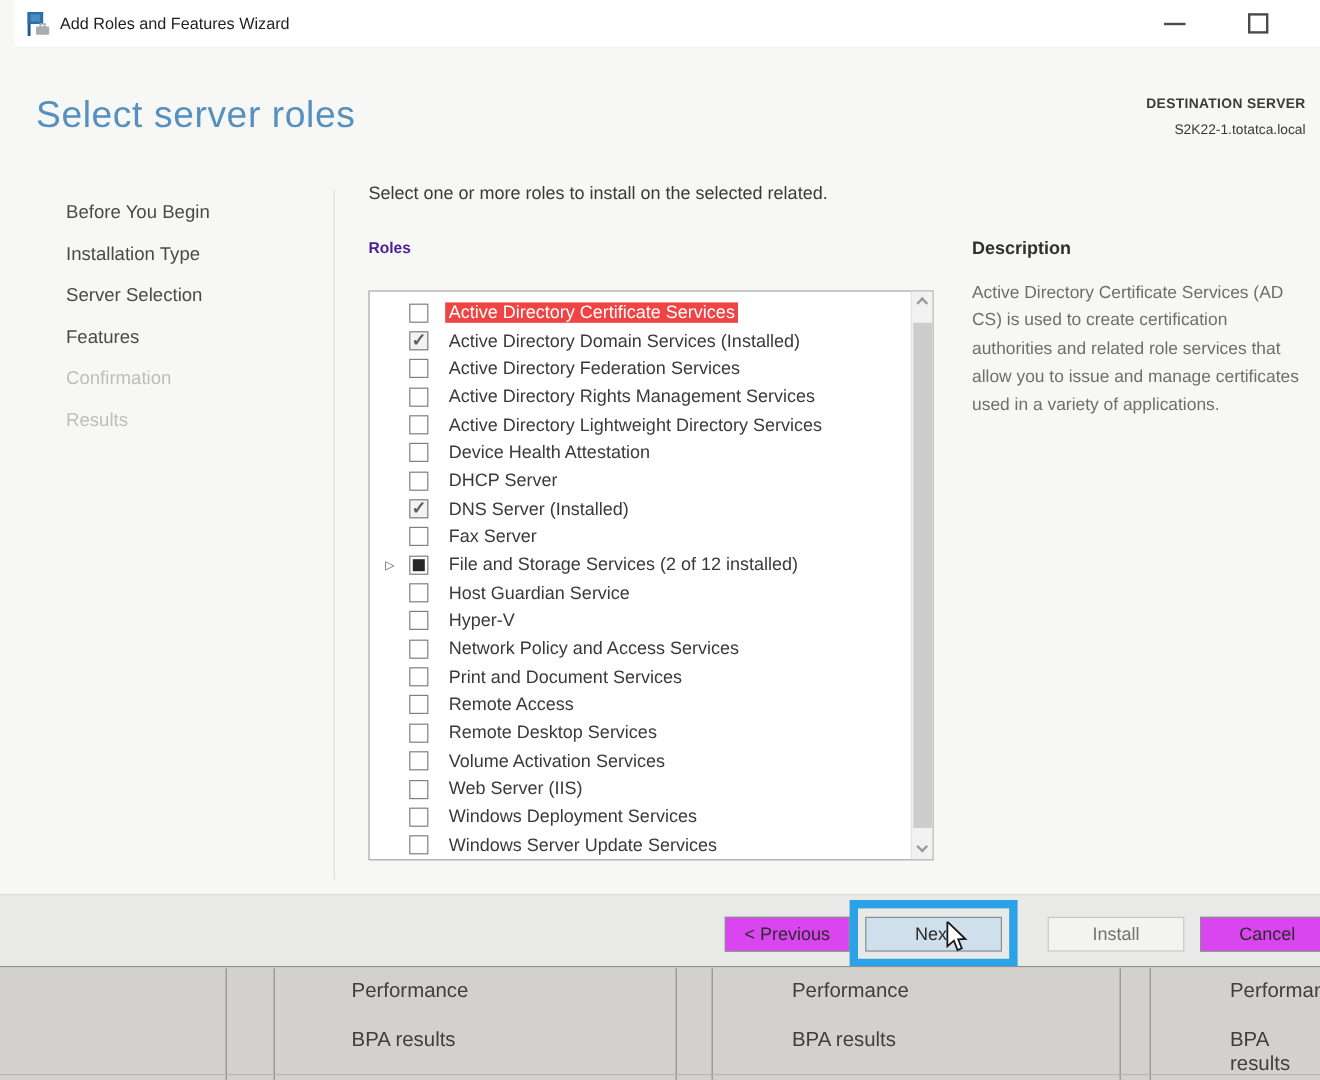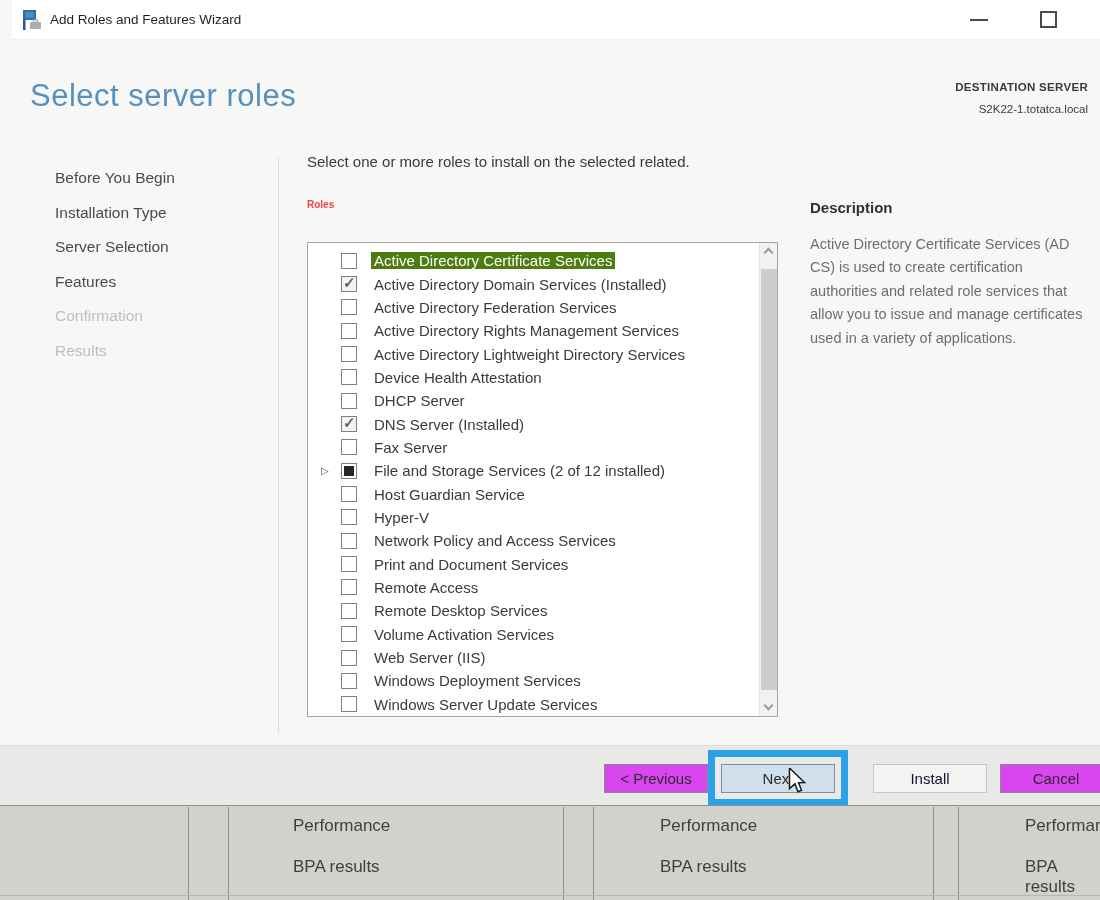--- a/index.html
+++ b/index.html
@@ -48,35 +48,35 @@
   .nav-item {
     height:34.5px; display:flex; align-items:center; padding-left:28px;
     font-size:15.5px; color:#4a4a4a; cursor:default;
   }
   .nav-item.selected { background:#1878c4; color:#ffffff; }
   .nav-item.disabled { color:#bdbdbd; }
   .sidebar-divider { position:absolute; left:278px; top:158px; width:1px; height:575px; background:#dcdcdc; }
 
   
   .instruction { position:absolute; left:307px; top:153px; width:480px; font-size:15px; color:#3a3a3a; }
-  .roles-title { position:absolute; left:307px; top:199px; font-size:10px; font-weight:bold; color:#ef4444; }
+  .roles-title { position:absolute; left:307px; top:199px; font-size:13px; font-weight:bold; color:#4c1d95; }
 
   .listbox {
     position:absolute; left:307px; top:242px; width:471px; height:475px;
     background:#ffffff; border:1px solid #a3a3a3;
   }
   .rows { position:absolute; left:0; top:6px; right:18px; bottom:2px; overflow:hidden; }
   .role-row { position:relative; display:flex; align-items:center; height:23.35px; padding-left:33px; font-size:15px; color:#3a3a3a; }
   .expander { position:absolute; left:13px; top:50%; transform:translateY(-52%); font-size:10px; color:#555; }
   .cb { width:16px; height:16px; border:1px solid #7f7f7f; background:#fff; flex:none; position:relative; }
   .cb.checked { background:#f2f2f2; }
   .cb.checked::after { content:"\2713"; position:absolute; left:1px; top:-3px; font-size:15px; font-weight:bold; color:#5f5f5f; }
   .cb.partial::after { content:""; position:absolute; left:2px; top:2px; width:10px; height:10px; background:#262626; }
   .role-label { margin-left:14px; padding:0 3px; white-space:nowrap; }
-  .role-label.sel { background:#4d7c0f; color:#ffffff; }
+  .role-label.sel { background:#ef4444; color:#ffffff; }
 
   
   .sbar { position:absolute; right:0; top:0; width:18px; height:100%; background:#f1f1f1; border-left:1px solid #e3e3e3; }
   .sbtn { position:absolute; left:0; width:18px; height:17px; }
   .sbtn.up { top:0; } .sbtn.down { bottom:0; }
   .chev { position:absolute; left:5px; width:7px; height:7px; border-left:2px solid #9b9b9b; border-top:2px solid #9b9b9b; }
   .sbtn.up .chev { top:6px; transform:rotate(45deg); }
   .sbtn.down .chev { top:3px; transform:rotate(225deg); }
   .sthumb { position:absolute; left:1px; top:26px; width:16px; height:421px; background:#cdcdcd; }
 
@@ -85,21 +85,21 @@
   .desc-text { position:absolute; left:810px; top:233px; width:276px; font-size:14.5px; line-height:23.4px; color:#6e6e6e; }
 
   
   .footer { position:absolute; left:0; top:745px; width:100%; height:61px; background:#e9e9e8; border-top:1px solid #dcdcdc; }
   .btn {
     position:absolute; top:764px; height:29px; font-size:15px; color:#2b2b2b;
     background:#d946ef; border:1px solid #8a8a8a; text-align:center; line-height:27px; cursor:default;
   }
   .btn.previous { left:604px; width:104px; }
   .btn.next { left:721px; width:114px; background:#cfdfec; border-color:#7f8f9b; }
-  .btn.install { left:873px; width:114px; color:#0f172a; border-color:#c5c5c5; background:#f3f3f2; }
+  .btn.install { left:873px; width:114px; color:#737373; border-color:#c5c5c5; background:#f3f3f2; }
   .btn.cancel { left:1000px; width:112px; }
   .next-highlight {
     position:absolute; left:708px; top:750px; width:140px; height:56px;
     border:7px solid #2ba1e8; background:transparent; pointer-events:none; z-index:5;
   }
   .cursor { position:absolute; left:786px; top:768px; z-index:9; }
 
   
   .bg-strip { position:absolute; left:0; top:807px; width:1100px; height:93px; background:#d3d1cd; }
   .vline { position:absolute; top:0; width:1px; height:93px; background:#908e8a; }

